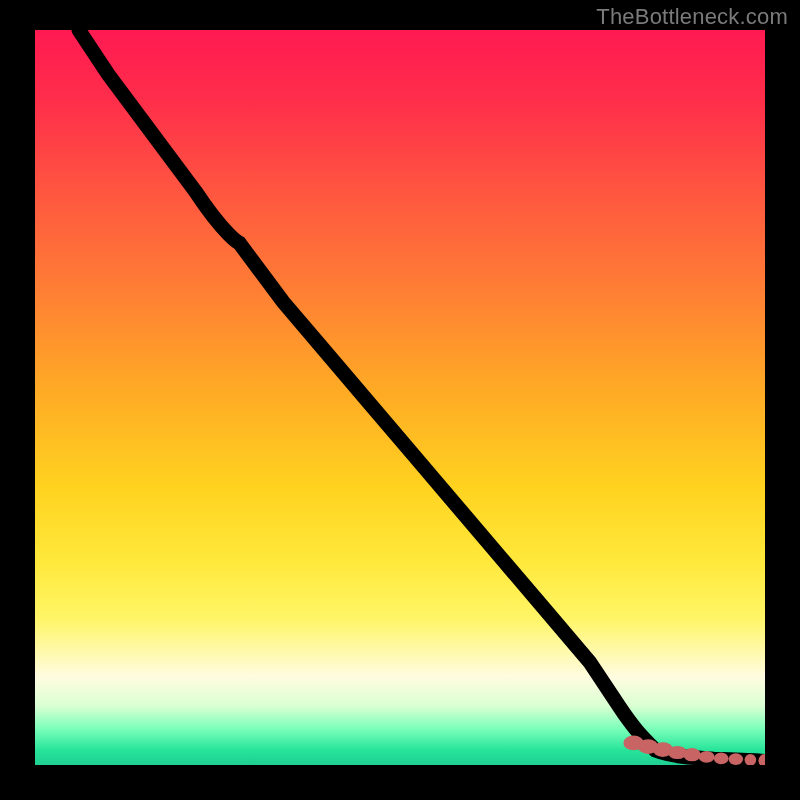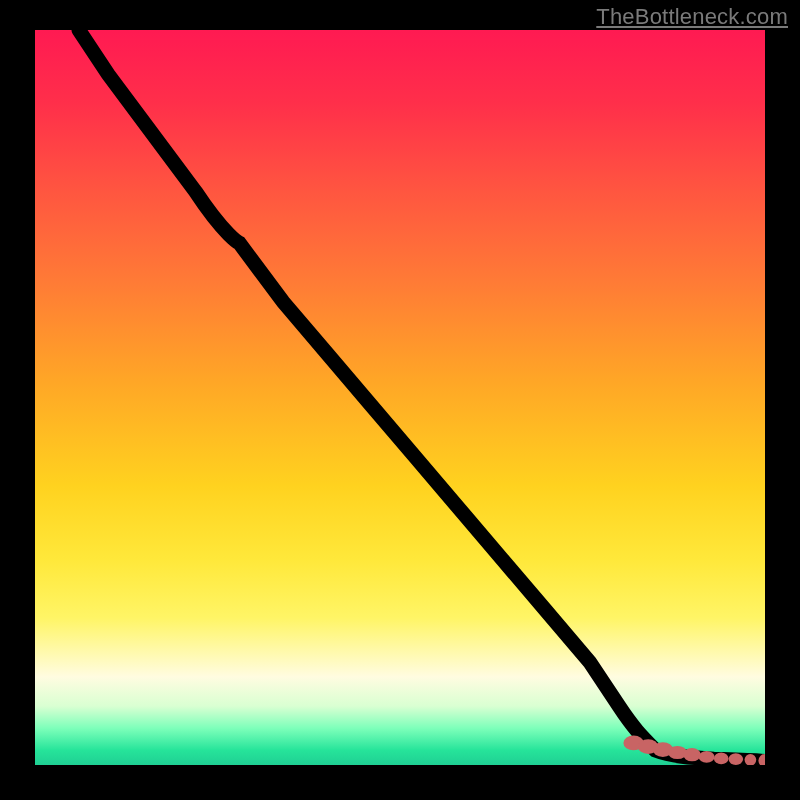--- a/index.html
+++ b/index.html
@@ -19,21 +19,20 @@
   }
   .watermark {
     position: absolute;
     top: 4px;
     right: 12px;
     color: #7a7a7a;
     font-size: 22px;
     font-weight: 500;
     letter-spacing: 0.2px;
     z-index: 50;
-    text-decoration: underline;
   }
   .plot-area {
     position: absolute;
     left: 35px;
     top: 30px;
     width: 730px;
     height: 735px;
     
     background: linear-gradient(
       to bottom,

